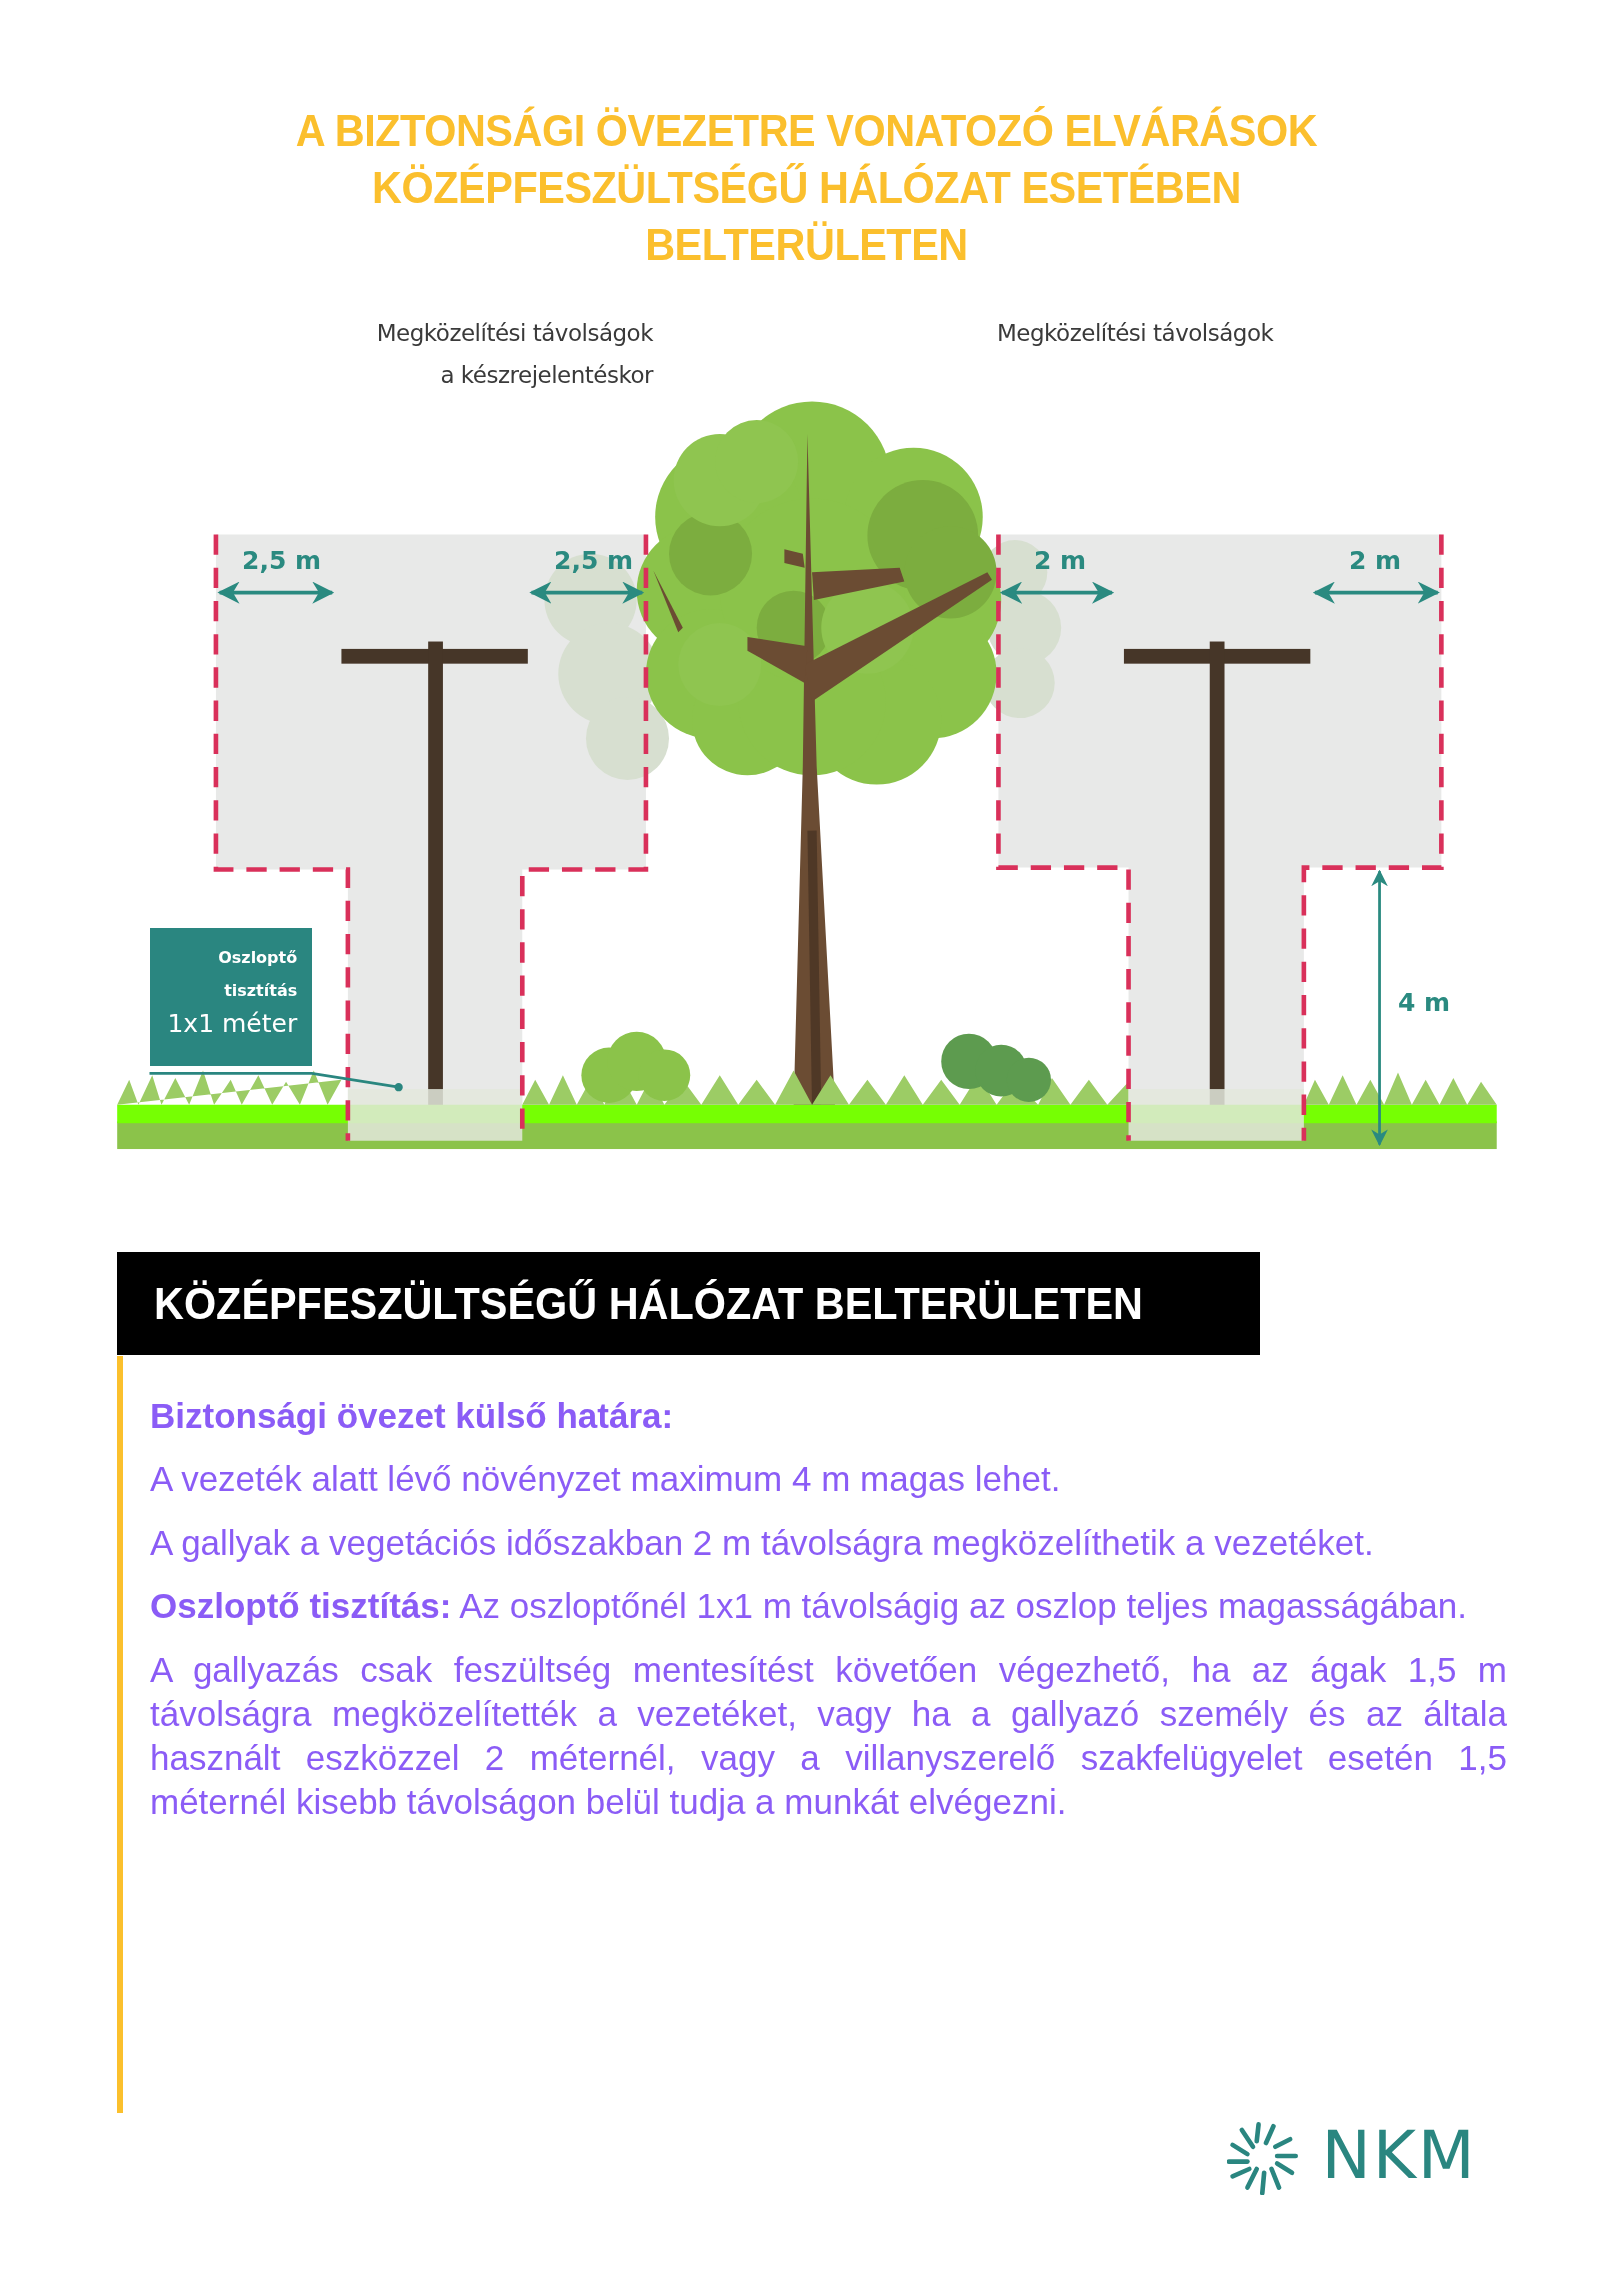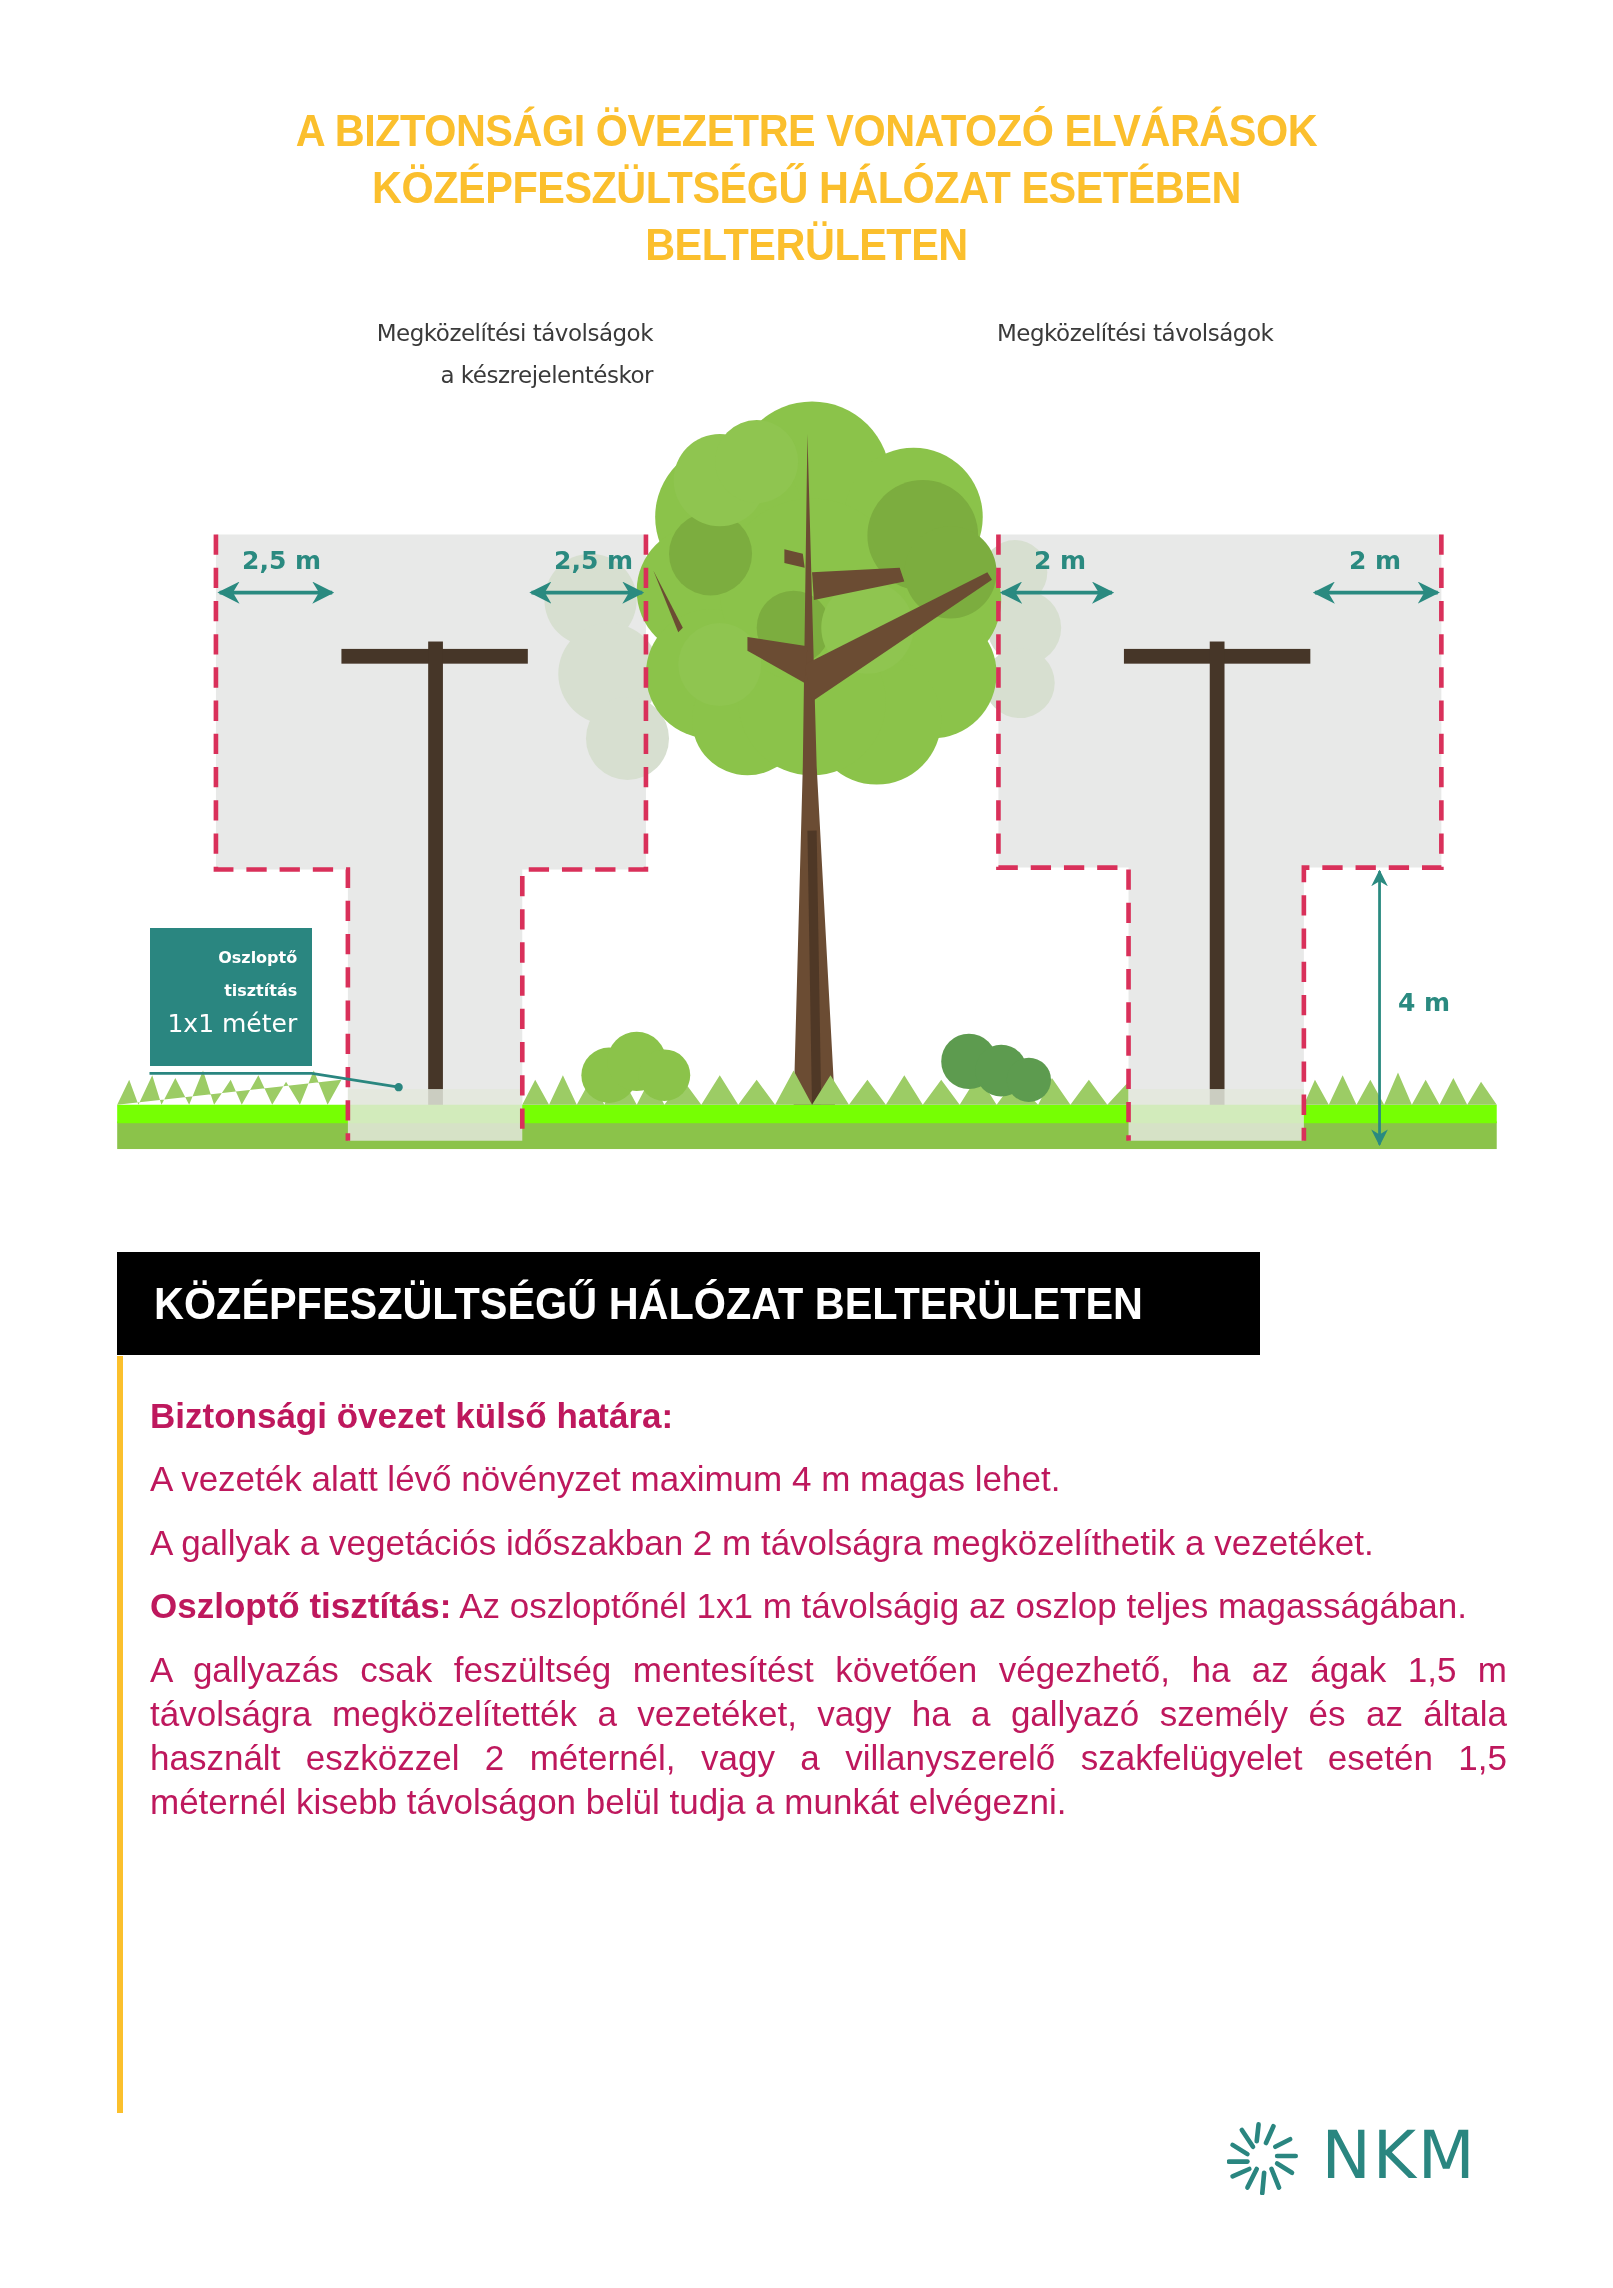--- a/index.html
+++ b/index.html
@@ -11,21 +11,21 @@
   .subtitle.right { left:997px; text-align:left; }
   .diagram { position:absolute; left:0; top:0; width:1613px; height:1200px; }
   .mlabel { position:absolute; color:#2a8a80; font-family:"DejaVu Sans", sans-serif; font-weight:bold; font-size:25px; }
   .callout { position:absolute; left:150px; top:928px; width:162px; height:138px; background:#2a8680; color:#fff; text-align:right; padding-right:14.8px; box-sizing:border-box; font-family:"DejaVu Sans", sans-serif; }
   .callout .b { font-weight:bold; font-size:16px; line-height:33px; }
   .callout .n { font-size:25px; line-height:33px; }
   .callout .inner { padding-top:13px; }
   .section-header { position:absolute; left:117px; top:1252px; width:1143px; height:103px; background:#000000; color:#fff; font-family:"Liberation Sans", sans-serif; font-weight:bold; font-size:45px; line-height:103px; padding-left:37px; box-sizing:border-box; white-space:nowrap; }
   .section-header span { display:inline-block; transform:scaleX(0.92); transform-origin:left center; }
   .section-bar { position:absolute; left:117px; top:1356px; width:5.5px; height:757px; background:#fbc02d; }
-  .body { position:absolute; left:150px; top:1394px; width:1357px; color:#be185d; font-family:"Liberation Sans", sans-serif; font-size:35px; line-height:44px; text-align:justify; }
+  .body { position:absolute; left:150px; top:1394px; width:1357px; color:#8b5cf6; font-family:"Liberation Sans", sans-serif; font-size:35px; line-height:44px; text-align:justify; }
   .body p { margin:0 0 19.4px 0; }
   .body b { font-weight:bold; }
   .logo { position:absolute; left:1227px; top:2114px; display:flex; align-items:center; }
   .logo-text { color:#2a8680; font-family:"DejaVu Sans", sans-serif; font-size:66px; font-weight:normal; letter-spacing:1.8px; margin-left:16.6px; line-height:83px; }
 </style>
 </head>
 <body>
 
 <div class="title">
   <div>A BIZTONSÁGI ÖVEZETRE VONATOZÓ ELVÁRÁSOK</div>

